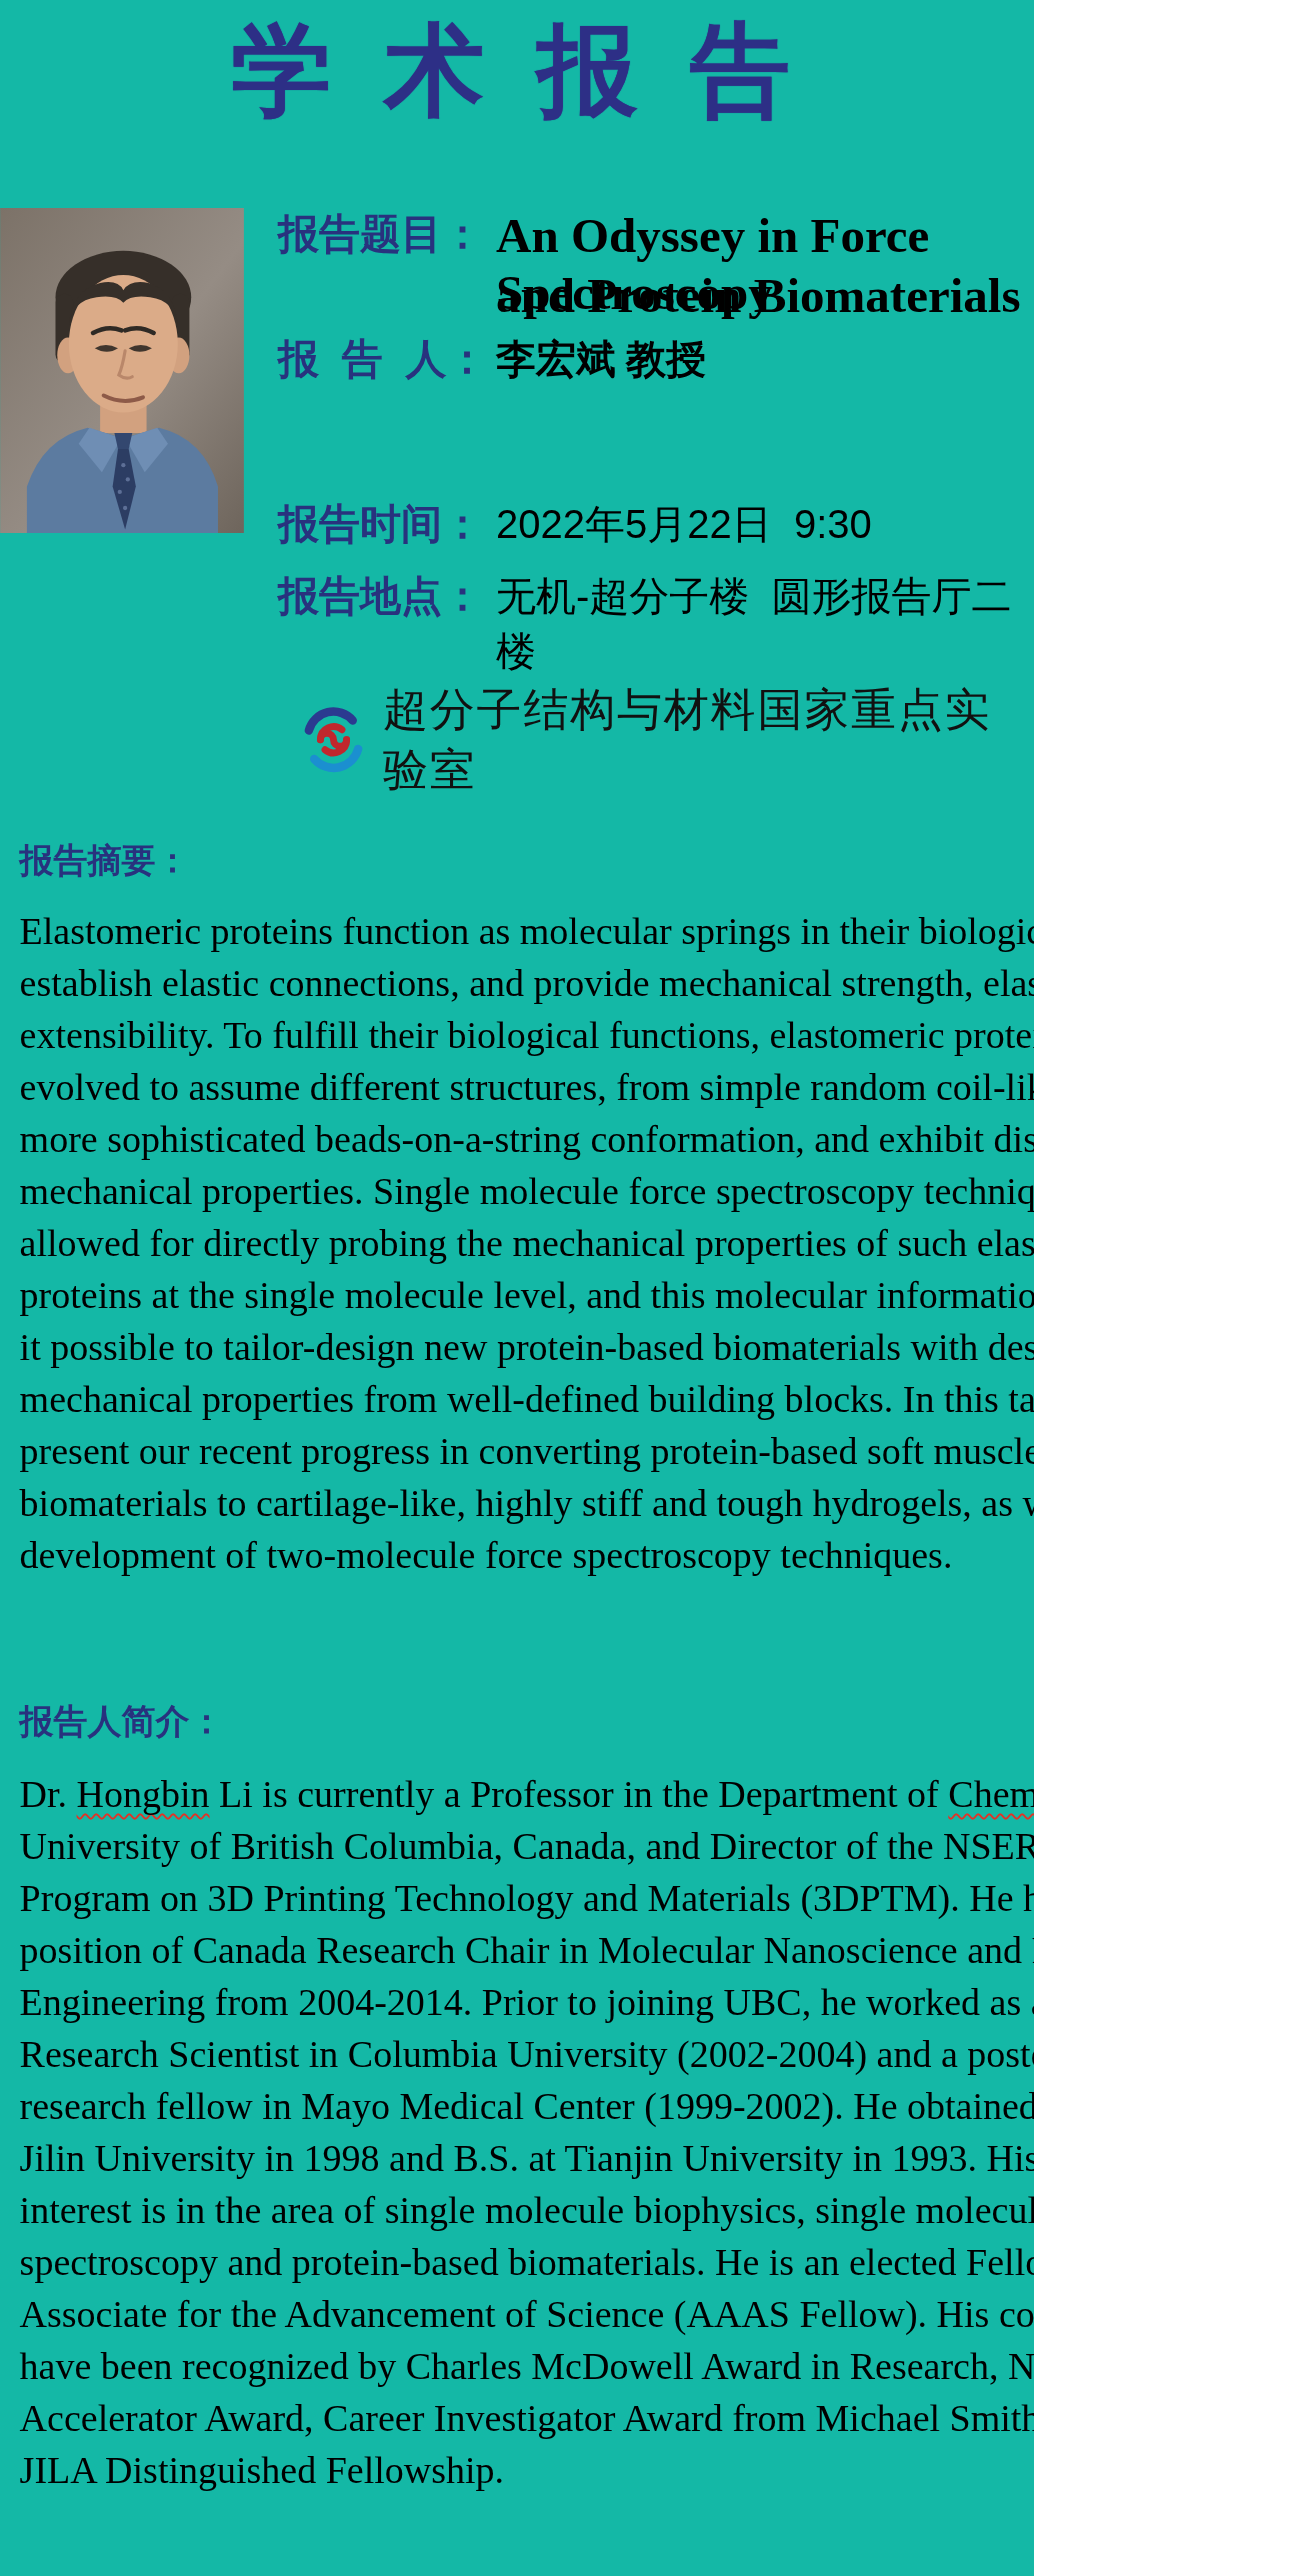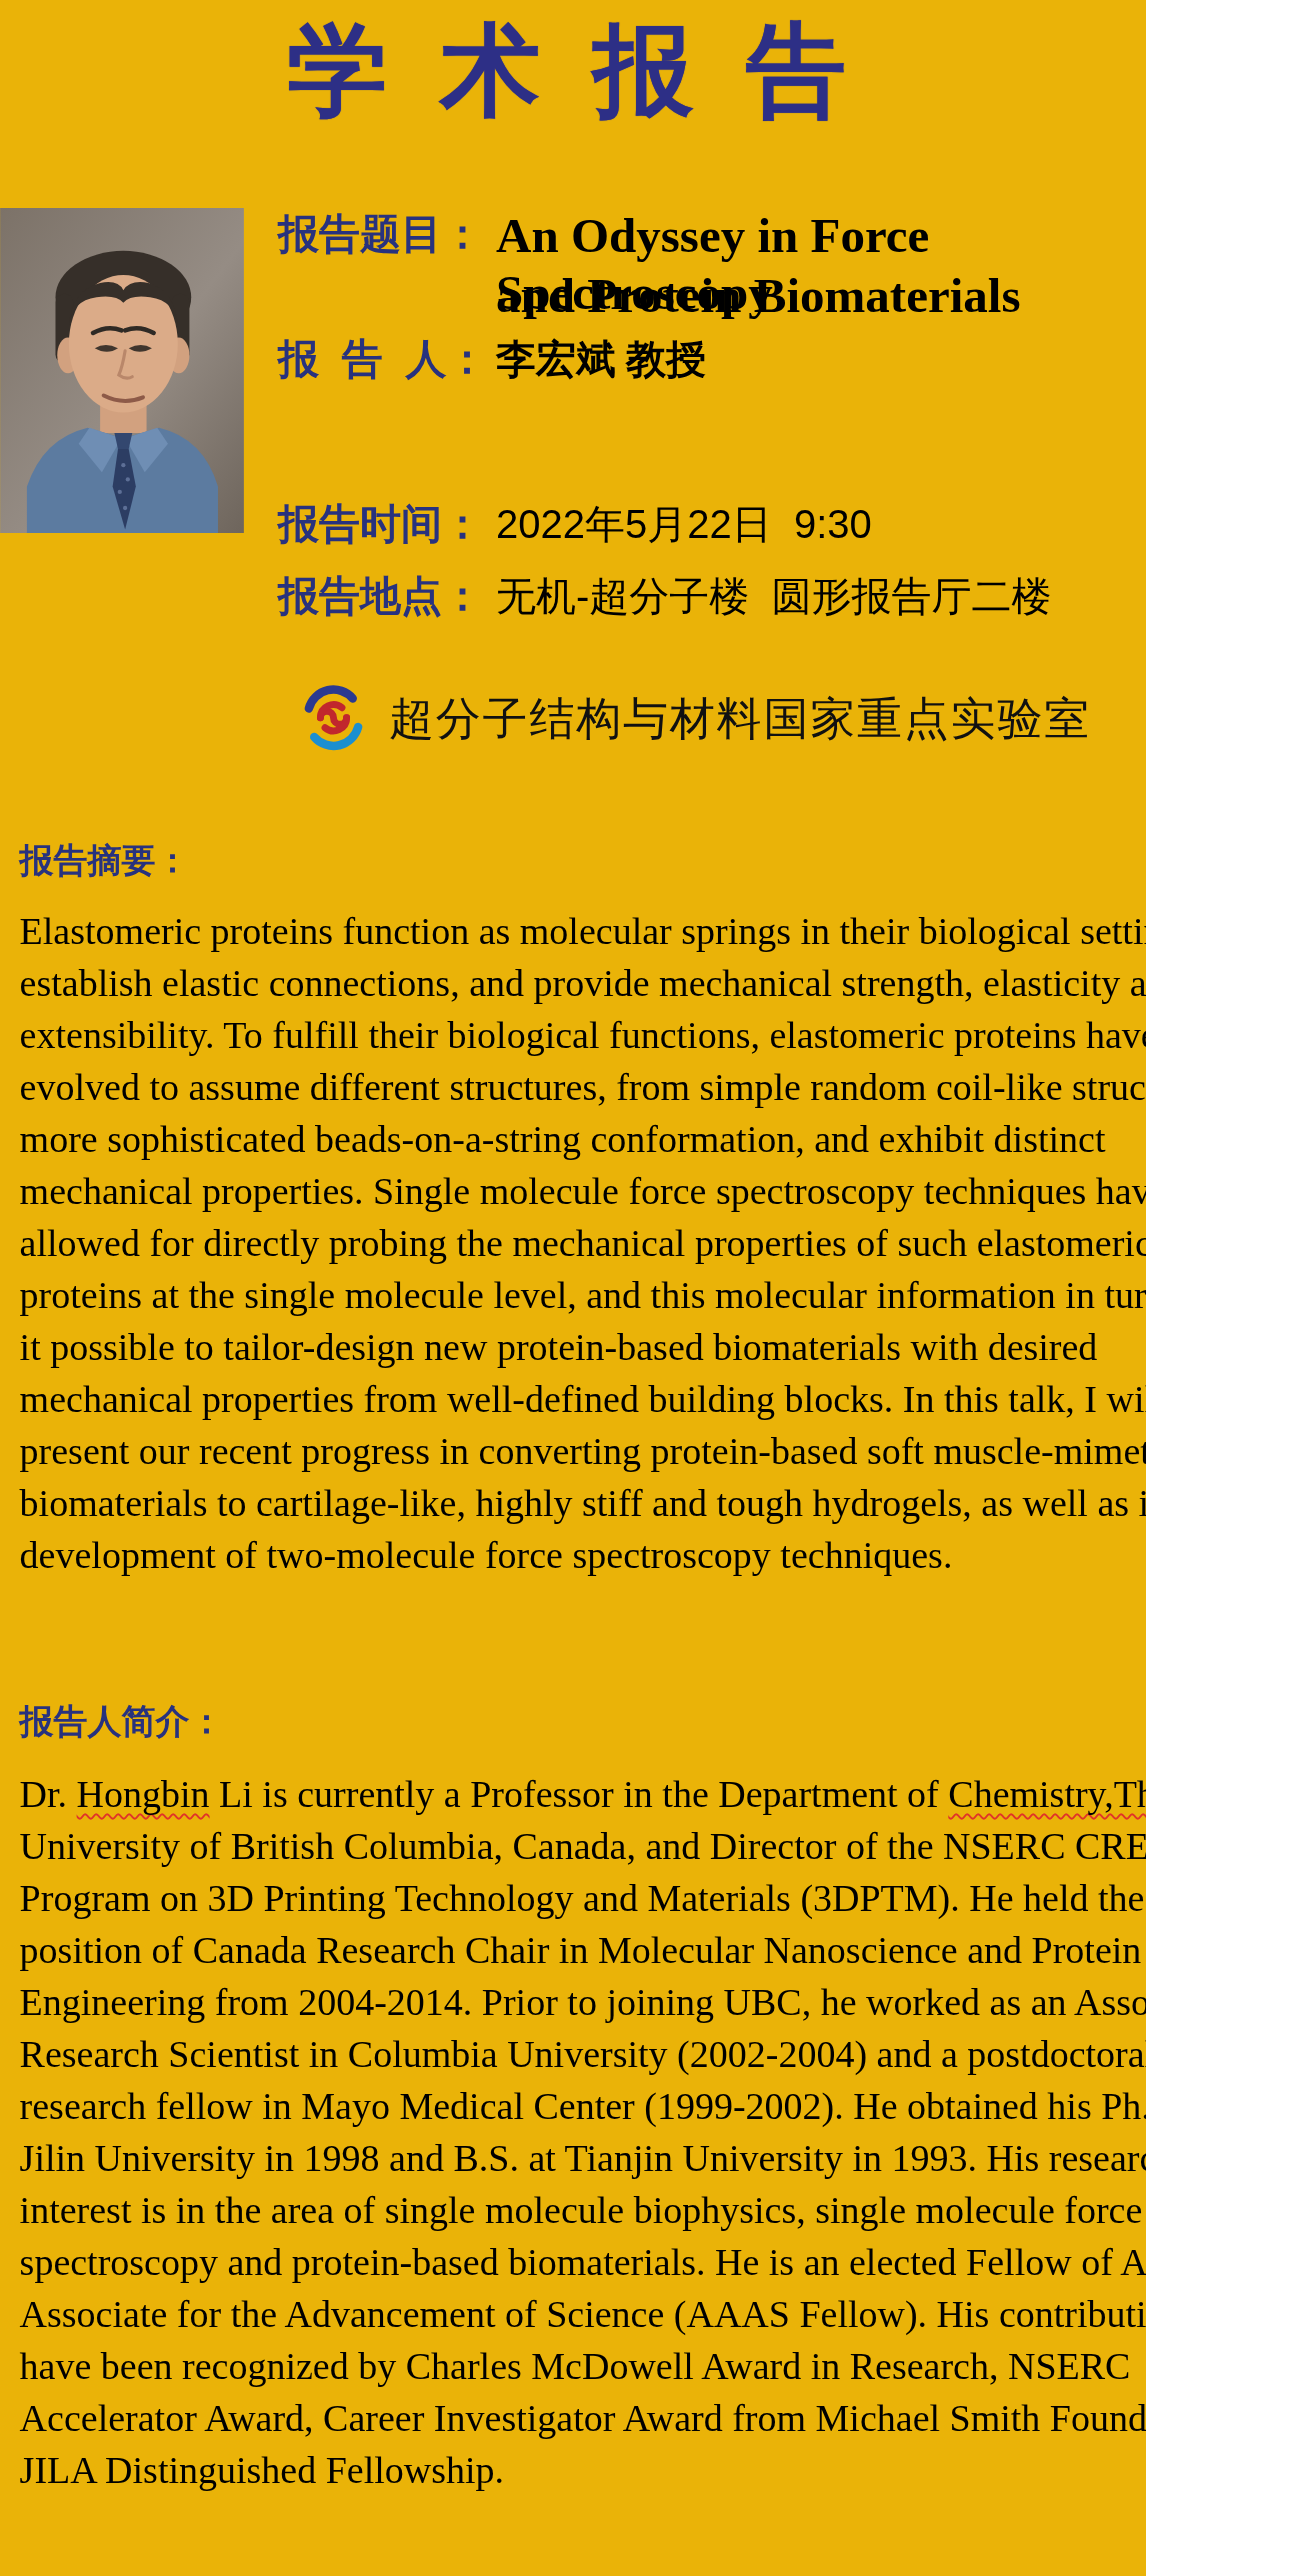--- a/index.html
+++ b/index.html
@@ -1,20 +1,20 @@
 <!DOCTYPE html>
 <html style="--c-title: #2d2f86; --c-label: #28327e; --c-text: #000000; --c-spellcheck: #e03428; --c-logo_blue_dark: #2b3a90; --c-logo_blue_light: #1b8fd0; --c-logo_red: #c1272d;font-size:14.3px"><head>
 <meta charset="utf-8">
 <style>
   html,body{margin:0;padding:0;background:#ffffff;}
   .page{
     position:relative;
-    width:1146px;
+    width:1034px;
     height:2576px;
-    background:#eab308;
+    background:#14b8a6;
     overflow:hidden;
     font-family:"Liberation Serif", serif;
     color:var(--c-text,#000);
   }
 
   
   .main-title{
     position:absolute;
     top:5.4px; left:0; width:100%;
     text-align:center;
@@ -57,21 +57,21 @@
   .r1b{top:267px;}
   .r2{top:332px;}
   .r3{top:429px;}
   .r4{top:497px;}
   .r5{top:569px;}
 
   
   .lab-line{
     position:absolute;
     left:295px; top:680px;
-    display:flex; align-items:center; gap:17px;
+    display:flex; align-items:center; gap:11px;
   }
   .lab-logo{width:77px; height:77px; flex:0 0 auto;}
   .lab-name{
     font-family:"Liberation Serif", serif;
     font-size:45px;
     color:#111;
     letter-spacing:1.8px;
   }
 
   

